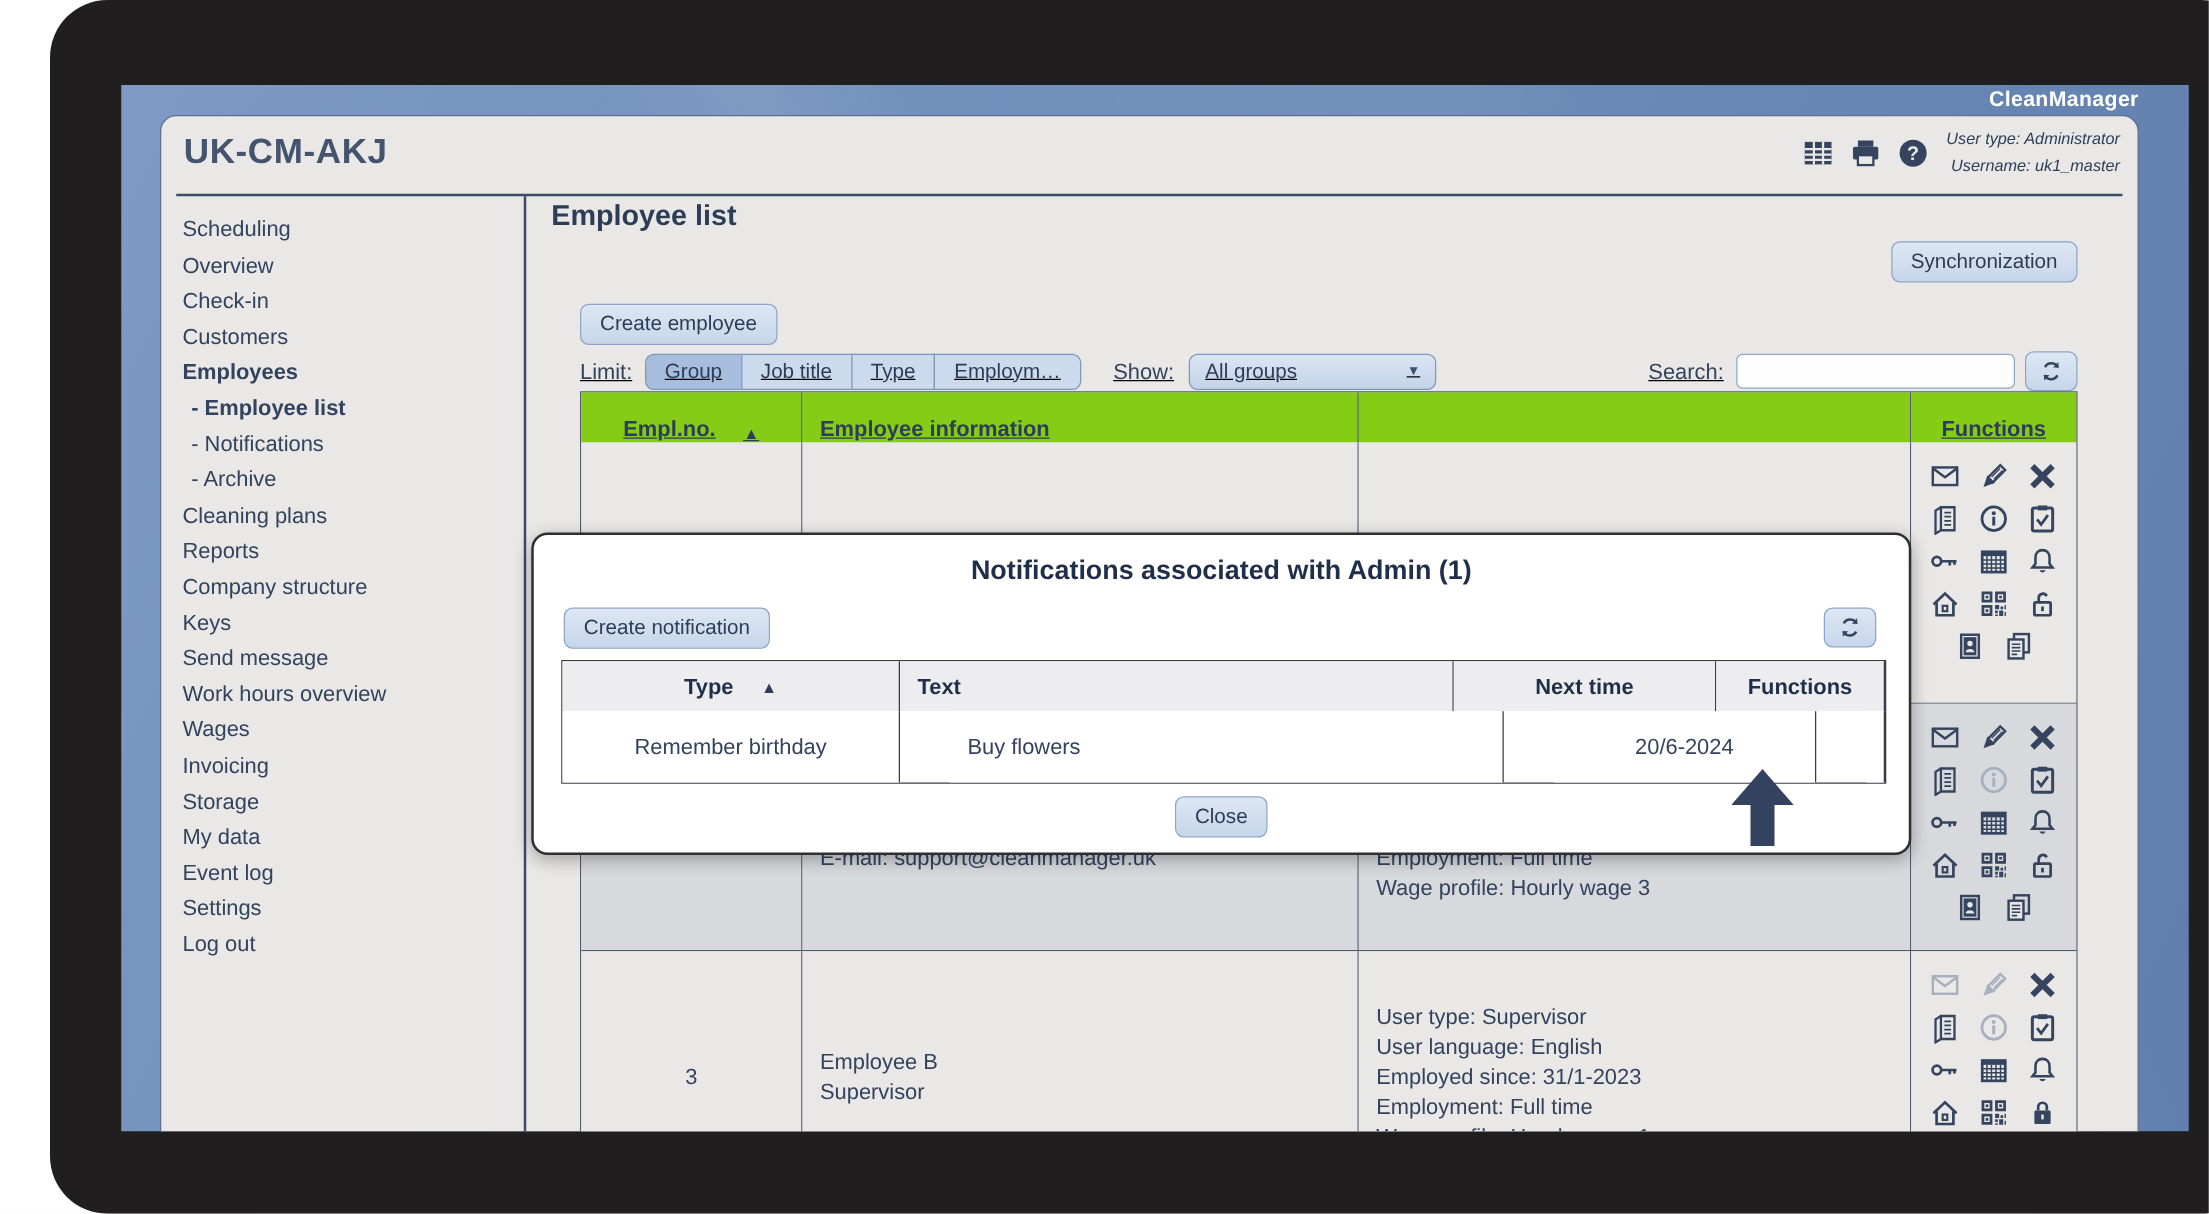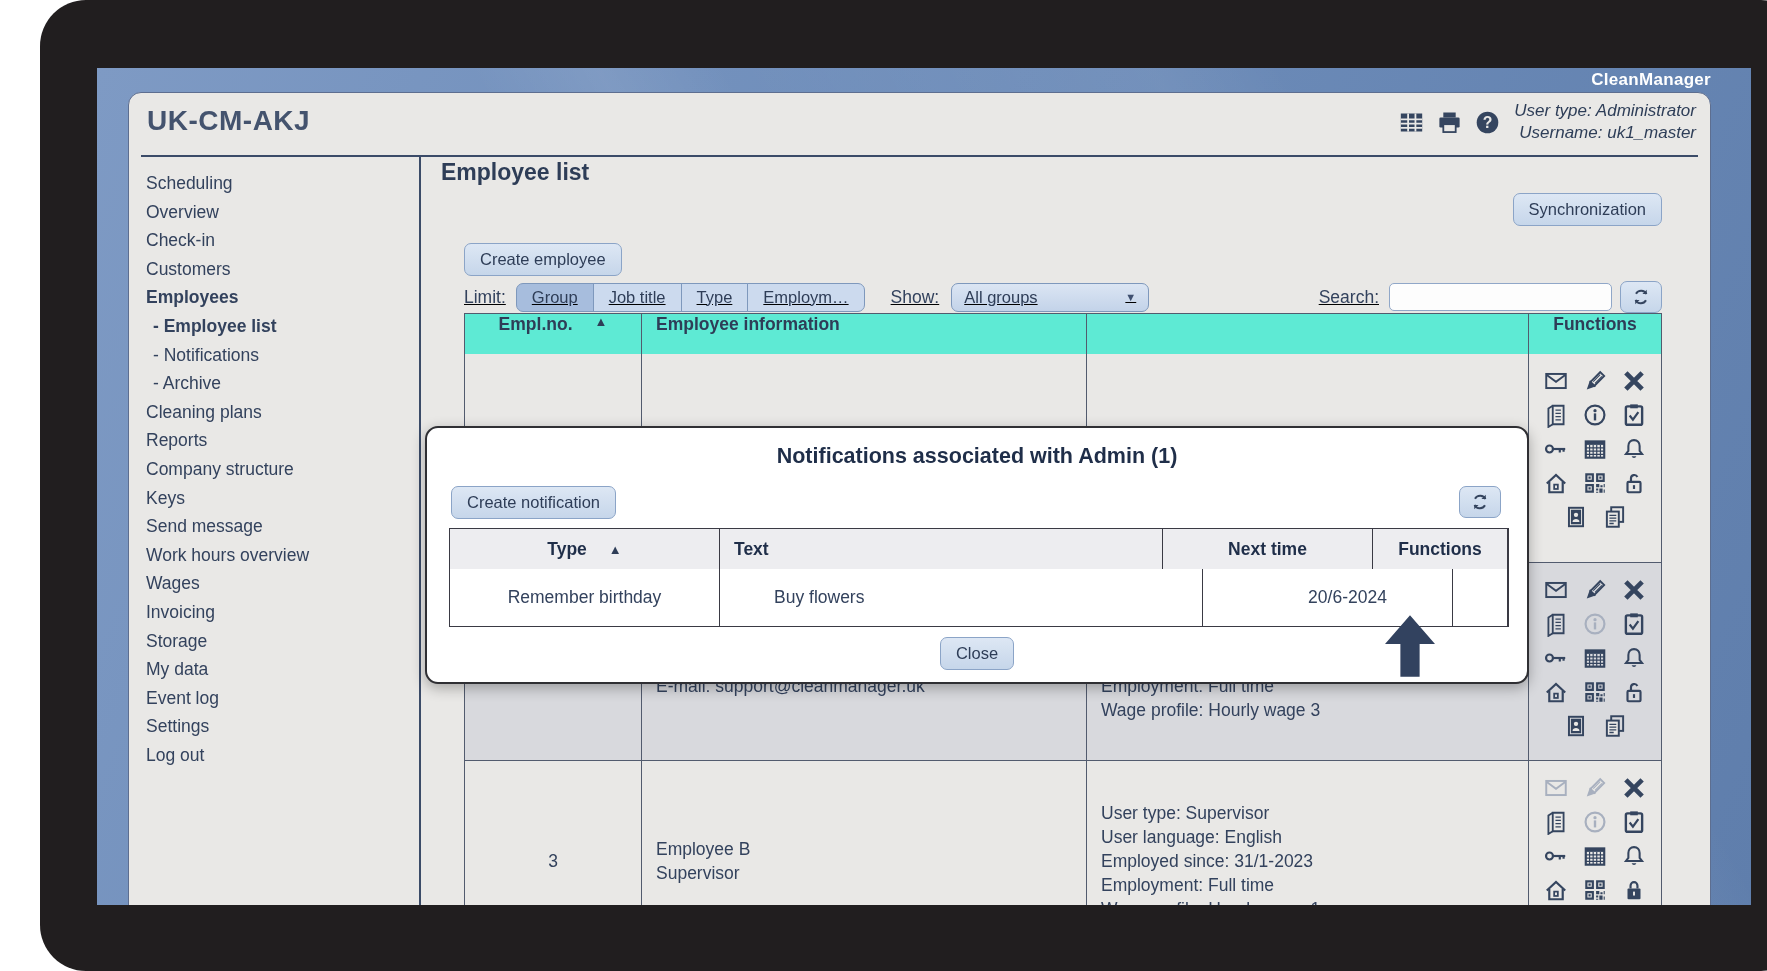--- a/index.html
+++ b/index.html
@@ -14,21 +14,21 @@
     border:1px solid #5d6e90;border-radius:13px 13px 0 0;overflow:hidden;}
   
   .win-header{position:relative;height:62px;margin:0 12px;border-bottom:2px solid #3b4b68;}
   .win-title{position:absolute;left:6px;top:12px;font-size:28px;font-weight:bold;color:#44536e;letter-spacing:.5px;}
   .header-right{position:absolute;right:2px;top:7px;display:flex;align-items:center;gap:13px;}
   .hdr-icons{display:flex;align-items:center;gap:11px;}
   .icon{display:inline-block;color:#35455f;line-height:0;}
   .icon svg{display:block;}
   .icon.faded{color:#a8b0bf;}
   .hdr-icons .icon svg{width:27px;height:27px;}
-  .user-info{text-align:right;font-style:italic;font-size:17px;color:#2e3e58;line-height:22px;}
+  .user-info{text-align:right;font-style:italic;font-size:13px;color:#2e3e58;line-height:22px;}
   
   .sidebar{position:absolute;left:0;top:64px;bottom:0;width:290px;padding:12px 0 0 17px;box-sizing:border-box;}
   .sidebar div{font-size:17.5px;color:#33425d;line-height:28.6px;cursor:default;}
   .sidebar .bold{font-weight:bold;}
   .sidebar .indent{padding-left:7px;}
   .v-divider{position:absolute;left:290px;top:64px;bottom:0;width:2px;background:#3b4b68;}
   
   .main{position:absolute;left:292px;top:64px;right:0;bottom:0;}
   .page-title{position:absolute;left:20px;top:2px;font-size:23px;font-weight:bold;color:#2e3d57;}
   .btn{display:inline-flex;align-items:center;justify-content:center;background:linear-gradient(#dde7f4,#c6d6ea);
@@ -54,21 +54,21 @@
   .icon-btn{display:flex;align-items:center;justify-content:center;width:40px;height:30px;margin-left:8px;
     background:linear-gradient(#dde7f4,#c6d6ea);border:1px solid #8ba4c7;border-radius:7px;color:#2e3d57;}
   .icon-btn svg{width:20px;height:20px;}
   
   .emp-table{position:absolute;left:43px;top:156px;right:48px;border:1px solid #525b6e;}
   .t-row{display:grid;grid-template-columns:177px 445px 442px 1fr;}
   .t-row + .t-row{border-top:1px solid #525b6e;}
   .cell{border-right:1px solid #525b6e;box-sizing:border-box;overflow:hidden;}
   .cell:last-child{border-right:none;}
   .t-head{height:40px;}
-  .t-head .cell{background:#5eead4;display:flex;align-items:flex-start;font-weight:bold;font-size:17.5px;color:#2e3d57;}
+  .t-head .cell{background:#84cc16;display:flex;align-items:flex-end;font-weight:bold;font-size:17.5px;color:#2e3d57;text-decoration:underline;}
   .head-center{justify-content:center;gap:22px;}
   .head-left{padding-left:14px;}
   .sort-arrow{font-size:13px;color:#2e3d57;}
   .row-light .cell{background:#e9e8e6;}
   .row-dark .cell{background:#d8d9dd;}
   .c-num{display:flex;align-items:center;justify-content:center;font-size:17.5px;color:#33425d;}
   .c-lines{display:flex;flex-direction:column;justify-content:center;padding-left:14px;
     font-size:17.5px;color:#33425d;line-height:24px;}
   .c-icons{display:flex;flex-direction:column;align-items:center;gap:8px;padding-top:14px;}
   .icon-row{display:flex;gap:13px;justify-content:center;}

